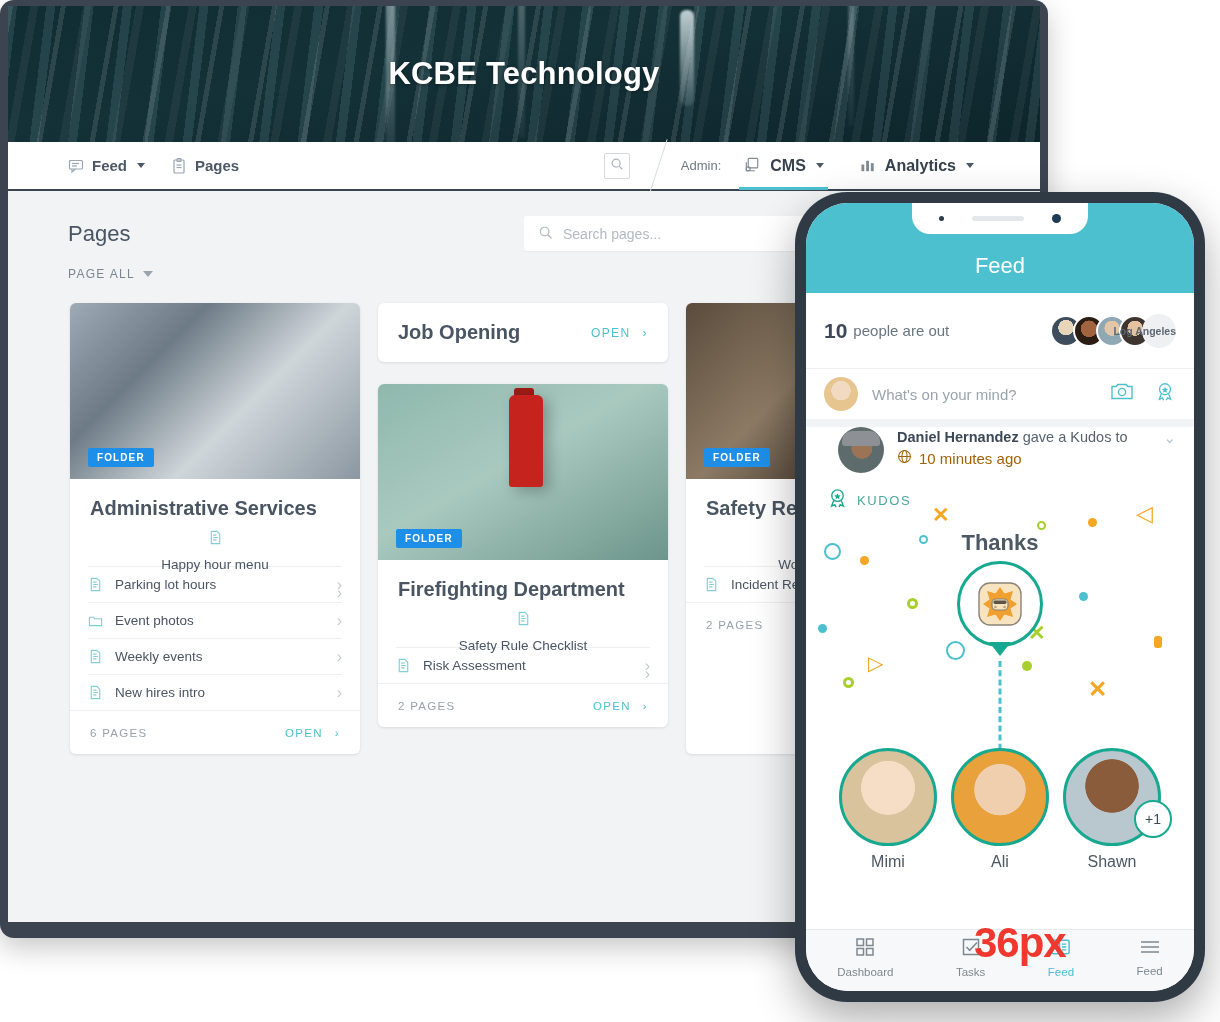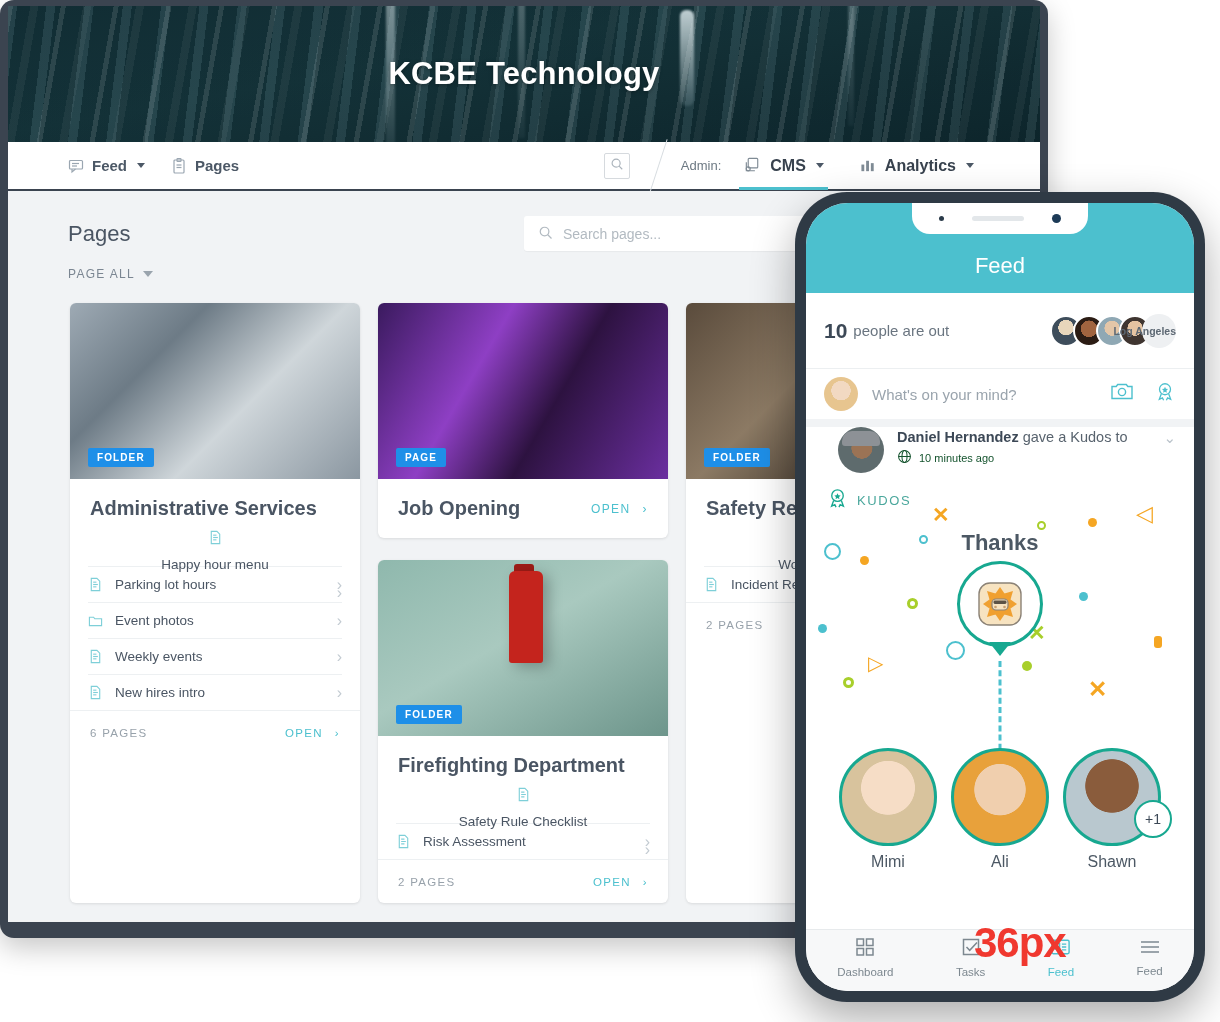--- a/index.html
+++ b/index.html
@@ -216,21 +216,21 @@
     background: radial-gradient(circle at 52% 46%, #9b7355 0 30%, #5e6b6d 31% 100%);
     position: relative; overflow: hidden;
   }
   .post-av::before {
     content:''; position:absolute; left:4px; top:4px; width:38px; height:15px;
     background: #8d9196; border-radius: 10px 10px 3px 3px;
   }
   .post-meta { flex: 1; padding-top: 2px; }
   .post-line1 { font-size: 14.5px; color: #58636e; }
   .post-line1 b { color: #3c4856; }
-  .post-line2 { display: flex; align-items: center; gap: 7px; margin-top: 4px; font-size: 11px; color: #14532d; }
+  .post-line2 { display: flex; align-items: center; gap: 7px; margin-top: 4px; font-size: 15px; color: #a16207; }
   .post-chevron { color: #b9c2ca; font-size: 15px; padding-top: 2px; cursor: pointer; }
 
   .kudos-area { position: relative; height: 390px; overflow: hidden; }
   .kudos-tag { display: flex; align-items: center; gap: 8px; padding: 4px 0 0 20px; }
   .kudos-tag .lbl { font-size: 13px; letter-spacing: 1.6px; color: #4aa79c; }
   .thanks { text-align: center; font-size: 22px; font-weight: bold; color: #4c5864; margin-top: 16px; }
   .badge-circle {
     position: absolute; left: 50%; transform: translateX(-50%); top: 78px;
     width: 86px; height: 86px; border-radius: 50%; border: 3px solid #17a890; background: #fff;
     display: flex; align-items: center; justify-content: center;
@@ -463,23 +463,20 @@
               <span>6 PAGES</span>
               <span class="open">
                 <span>OPEN</span>
                 <span>›</span>
               </span>
             </div>
           </div>
 
           <div>
             <div class="card">
-              <div class="card-img img-b">
-                <span class="badge">PAGE</span>
-              </div>
               <div class="card-title" style="padding-bottom:18px;">
                 <span>Job Opening</span>
                 <span class="open-inline">
                   <span>OPEN</span>
                   <span>›</span>
                 </span>
               </div>
             </div>
 
             <div class="card" style="margin-top:22px;">

